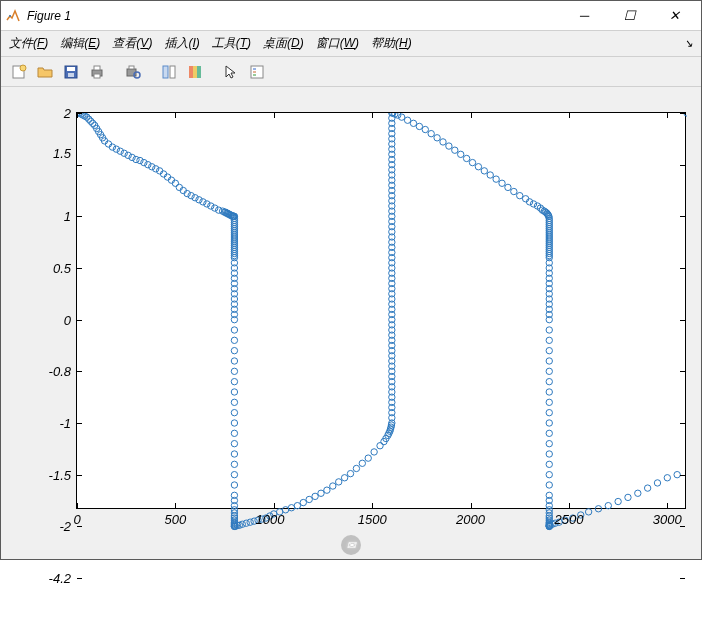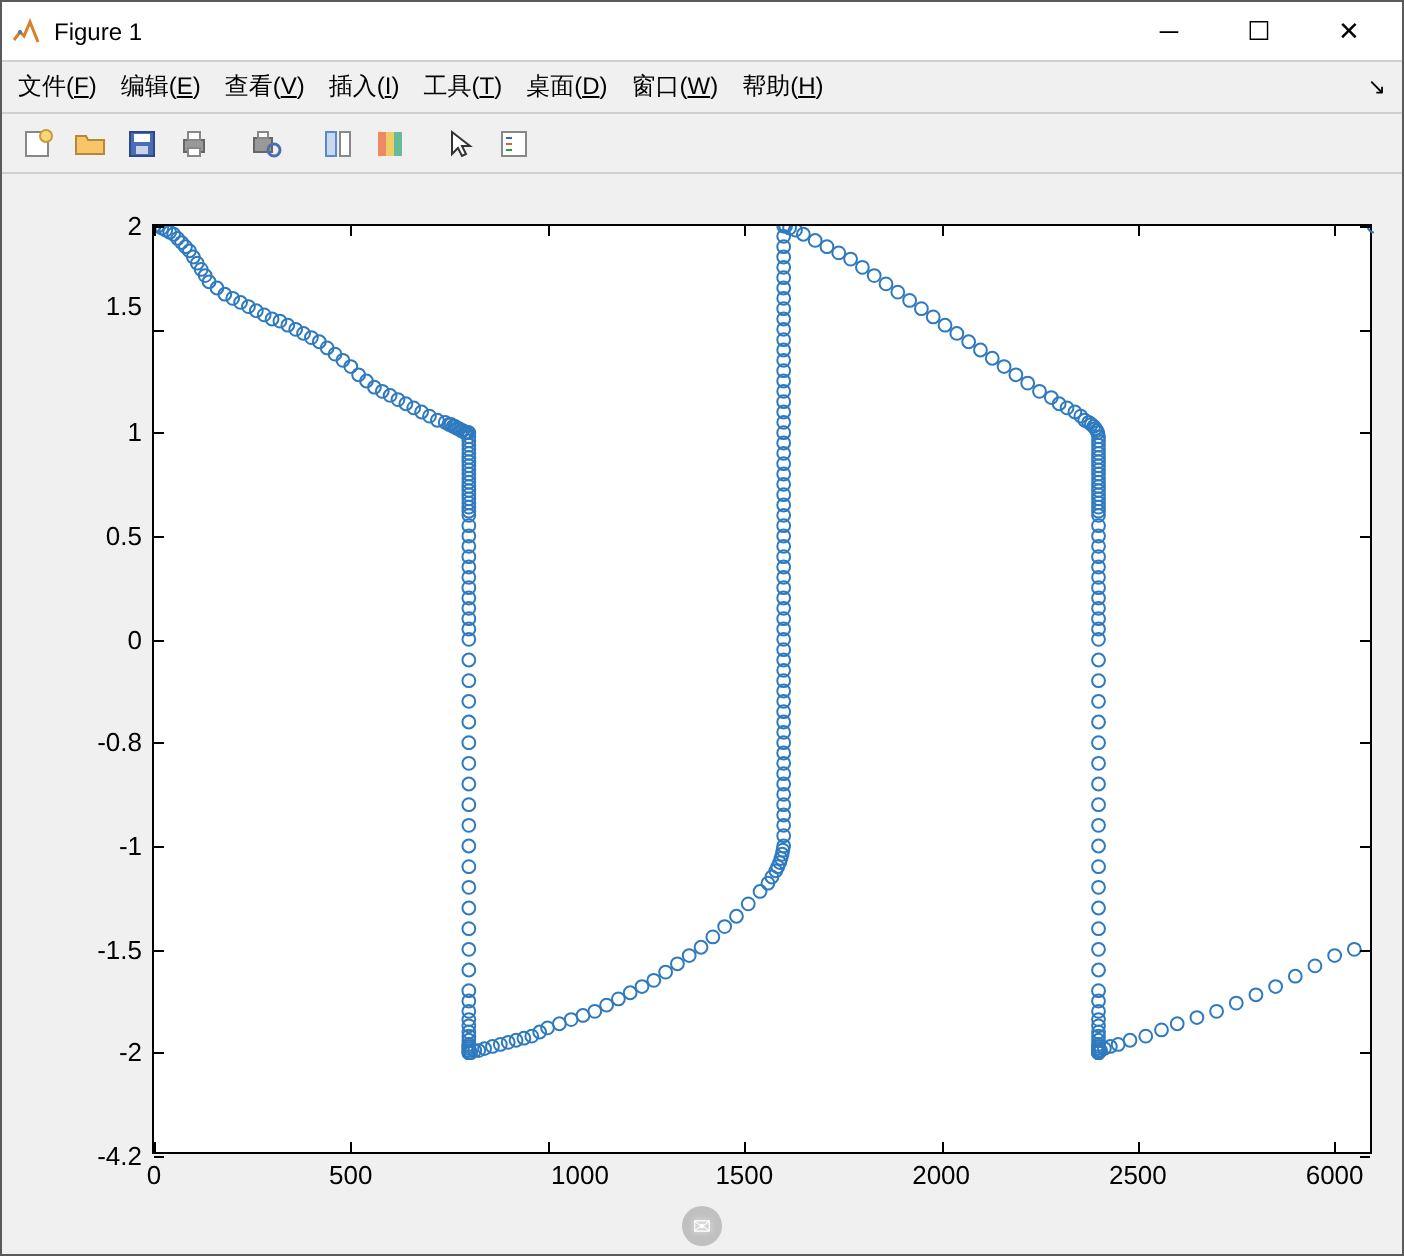--- a/index.html
+++ b/index.html
@@ -1,17 +1,17 @@
 <!DOCTYPE html>
 <html><head>
 <meta charset="utf-8">
 <style>
 * { margin: 0; padding: 0; box-sizing: border-box; }
 body { font-family: "Microsoft YaHei", Arial, sans-serif; font-size: 12px; background: #fff; width: 702px; height: 628px; overflow: hidden; }
-.window { width: 702px; height: 628px; border: 1px solid #5a5a5a; display: flex; flex-direction: column; }
+.window { width: 702px; height: 560px; border: 1px solid #5a5a5a; display: flex; flex-direction: column; font-style: italic; }
 .titlebar { height: 30px; background: #fff; display: flex; align-items: center; padding: 0 4px; border-bottom: 1px solid #d0d0d0; }
 .titlebar .icon { width: 16px; height: 16px; margin-right: 6px; }
 .titlebar .title { flex: 1; font-size: 12px; color: #000; }
 .titlebar .controls { display: flex; gap: 0; }
 .titlebar .ctrl { width: 45px; height: 28px; display: flex; align-items: center; justify-content: center; font-family: Arial; font-size: 13px; cursor: default; }
 .menubar { height: 26px; background: #f0f0f0; display: flex; align-items: center; padding: 0 8px; gap: 12px; border-bottom: 1px solid #d0d0d0; position: relative; }
 .menubar .mitem { font-size: 12px; color: #000; cursor: default; }
 .menubar .mitem u { text-decoration: underline; }
 .menubar .arrow { position: absolute; right: 8px; font-size: 11px; }
 .toolbar { height: 30px; background: #f0f0f0; display: flex; align-items: center; padding: 0 6px; gap: 2px; border-bottom: 1px solid #d0d0d0; }
@@ -488,33 +488,33 @@
         <div class="tmark" style="right: 0px; top: 51.6667px; width: 5px; height: 1px;"></div>
         <div class="ytick" style="top: 0px;">2</div>
         <div class="tmark" style="left: 0px; top: 0px; width: 5px; height: 1px;"></div>
         <div class="tmark" style="right: 0px; top: 0px; width: 5px; height: 1px;"></div>
         <div class="xtick" style="left: 0px;">0</div>
         <div class="tmark" style="bottom: 0px; left: 0px; width: 1px; height: 5px;"></div>
         <div class="tmark" style="top: 0px; left: 0px; width: 1px; height: 5px;"></div>
         <div class="xtick" style="left: 98.3871px;">500</div>
         <div class="tmark" style="bottom: 0px; left: 98.3871px; width: 1px; height: 5px;"></div>
         <div class="tmark" style="top: 0px; left: 98.3871px; width: 1px; height: 5px;"></div>
-        <div class="xtick" style="left: 213px;">1000</div>
+        <div class="xtick" style="left: 193px;">1000</div>
         <div class="tmark" style="bottom: 0px; left: 196.774px; width: 1px; height: 5px;"></div>
         <div class="tmark" style="top: 0px; left: 196.774px; width: 1px; height: 5px;"></div>
         <div class="xtick" style="left: 295.161px;">1500</div>
         <div class="tmark" style="bottom: 0px; left: 295.161px; width: 1px; height: 5px;"></div>
         <div class="tmark" style="top: 0px; left: 295.161px; width: 1px; height: 5px;"></div>
         <div class="xtick" style="left: 393.548px;">2000</div>
         <div class="tmark" style="bottom: 0px; left: 393.548px; width: 1px; height: 5px;"></div>
         <div class="tmark" style="top: 0px; left: 393.548px; width: 1px; height: 5px;"></div>
         <div class="xtick" style="left: 491.935px;">2500</div>
         <div class="tmark" style="bottom: 0px; left: 491.935px; width: 1px; height: 5px;"></div>
         <div class="tmark" style="top: 0px; left: 491.935px; width: 1px; height: 5px;"></div>
-        <div class="xtick" style="left: 590.323px;">6000</div>
+        <div class="xtick" style="left: 590.323px;">3000</div>
         <div class="tmark" style="bottom: 0px; left: 590.323px; width: 1px; height: 5px;"></div>
         <div class="tmark" style="top: 0px; left: 590.323px; width: 1px; height: 5px;"></div>
       </div>
     <div class="watermark">
       <span class="wicon">✉</span>
     </div>
   </div>
 </div>
 
 </body></html>

